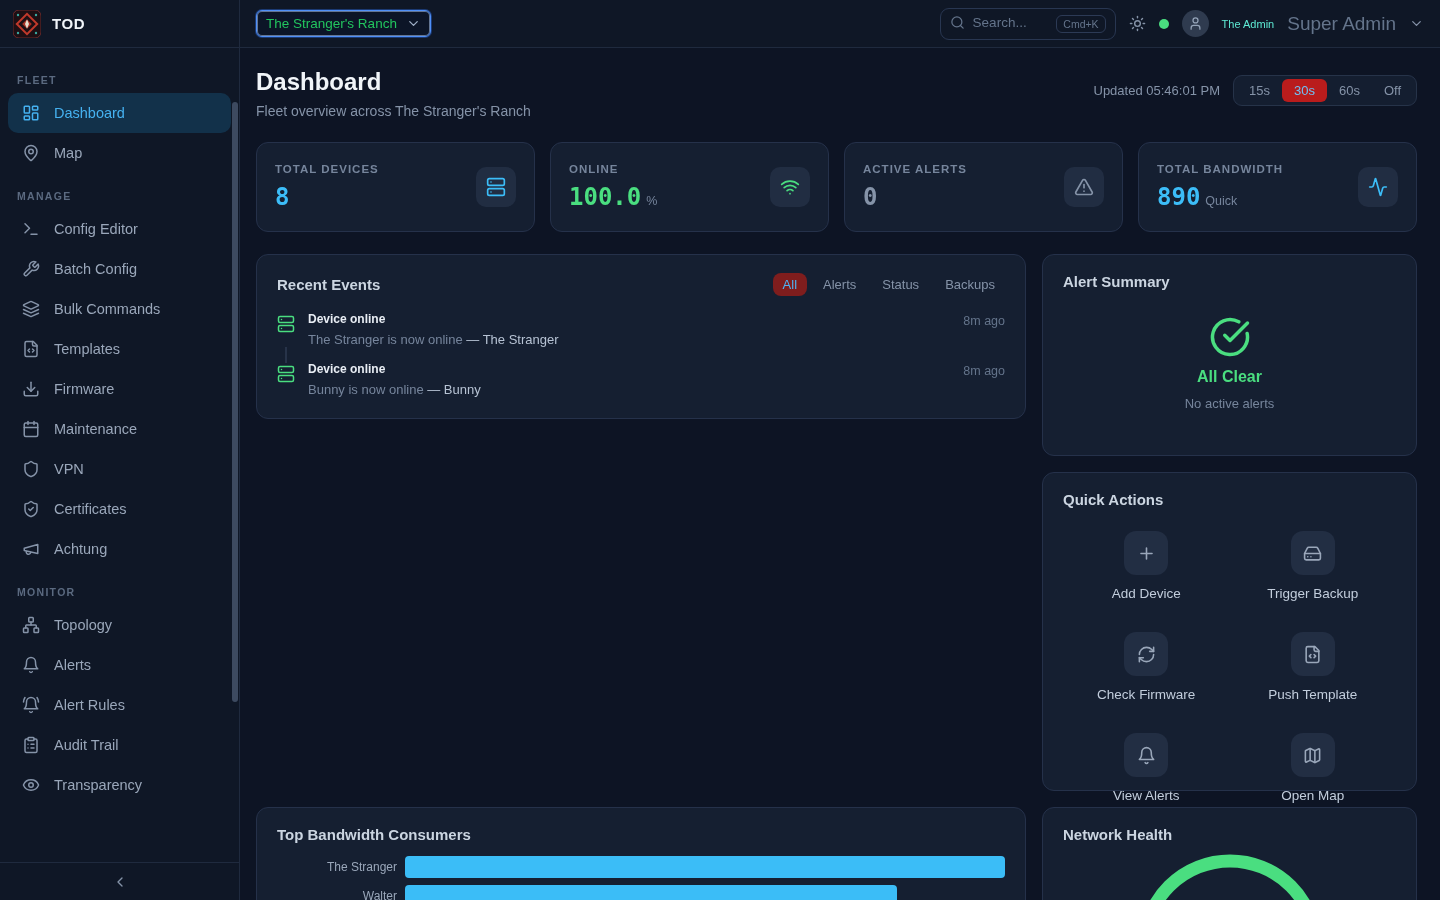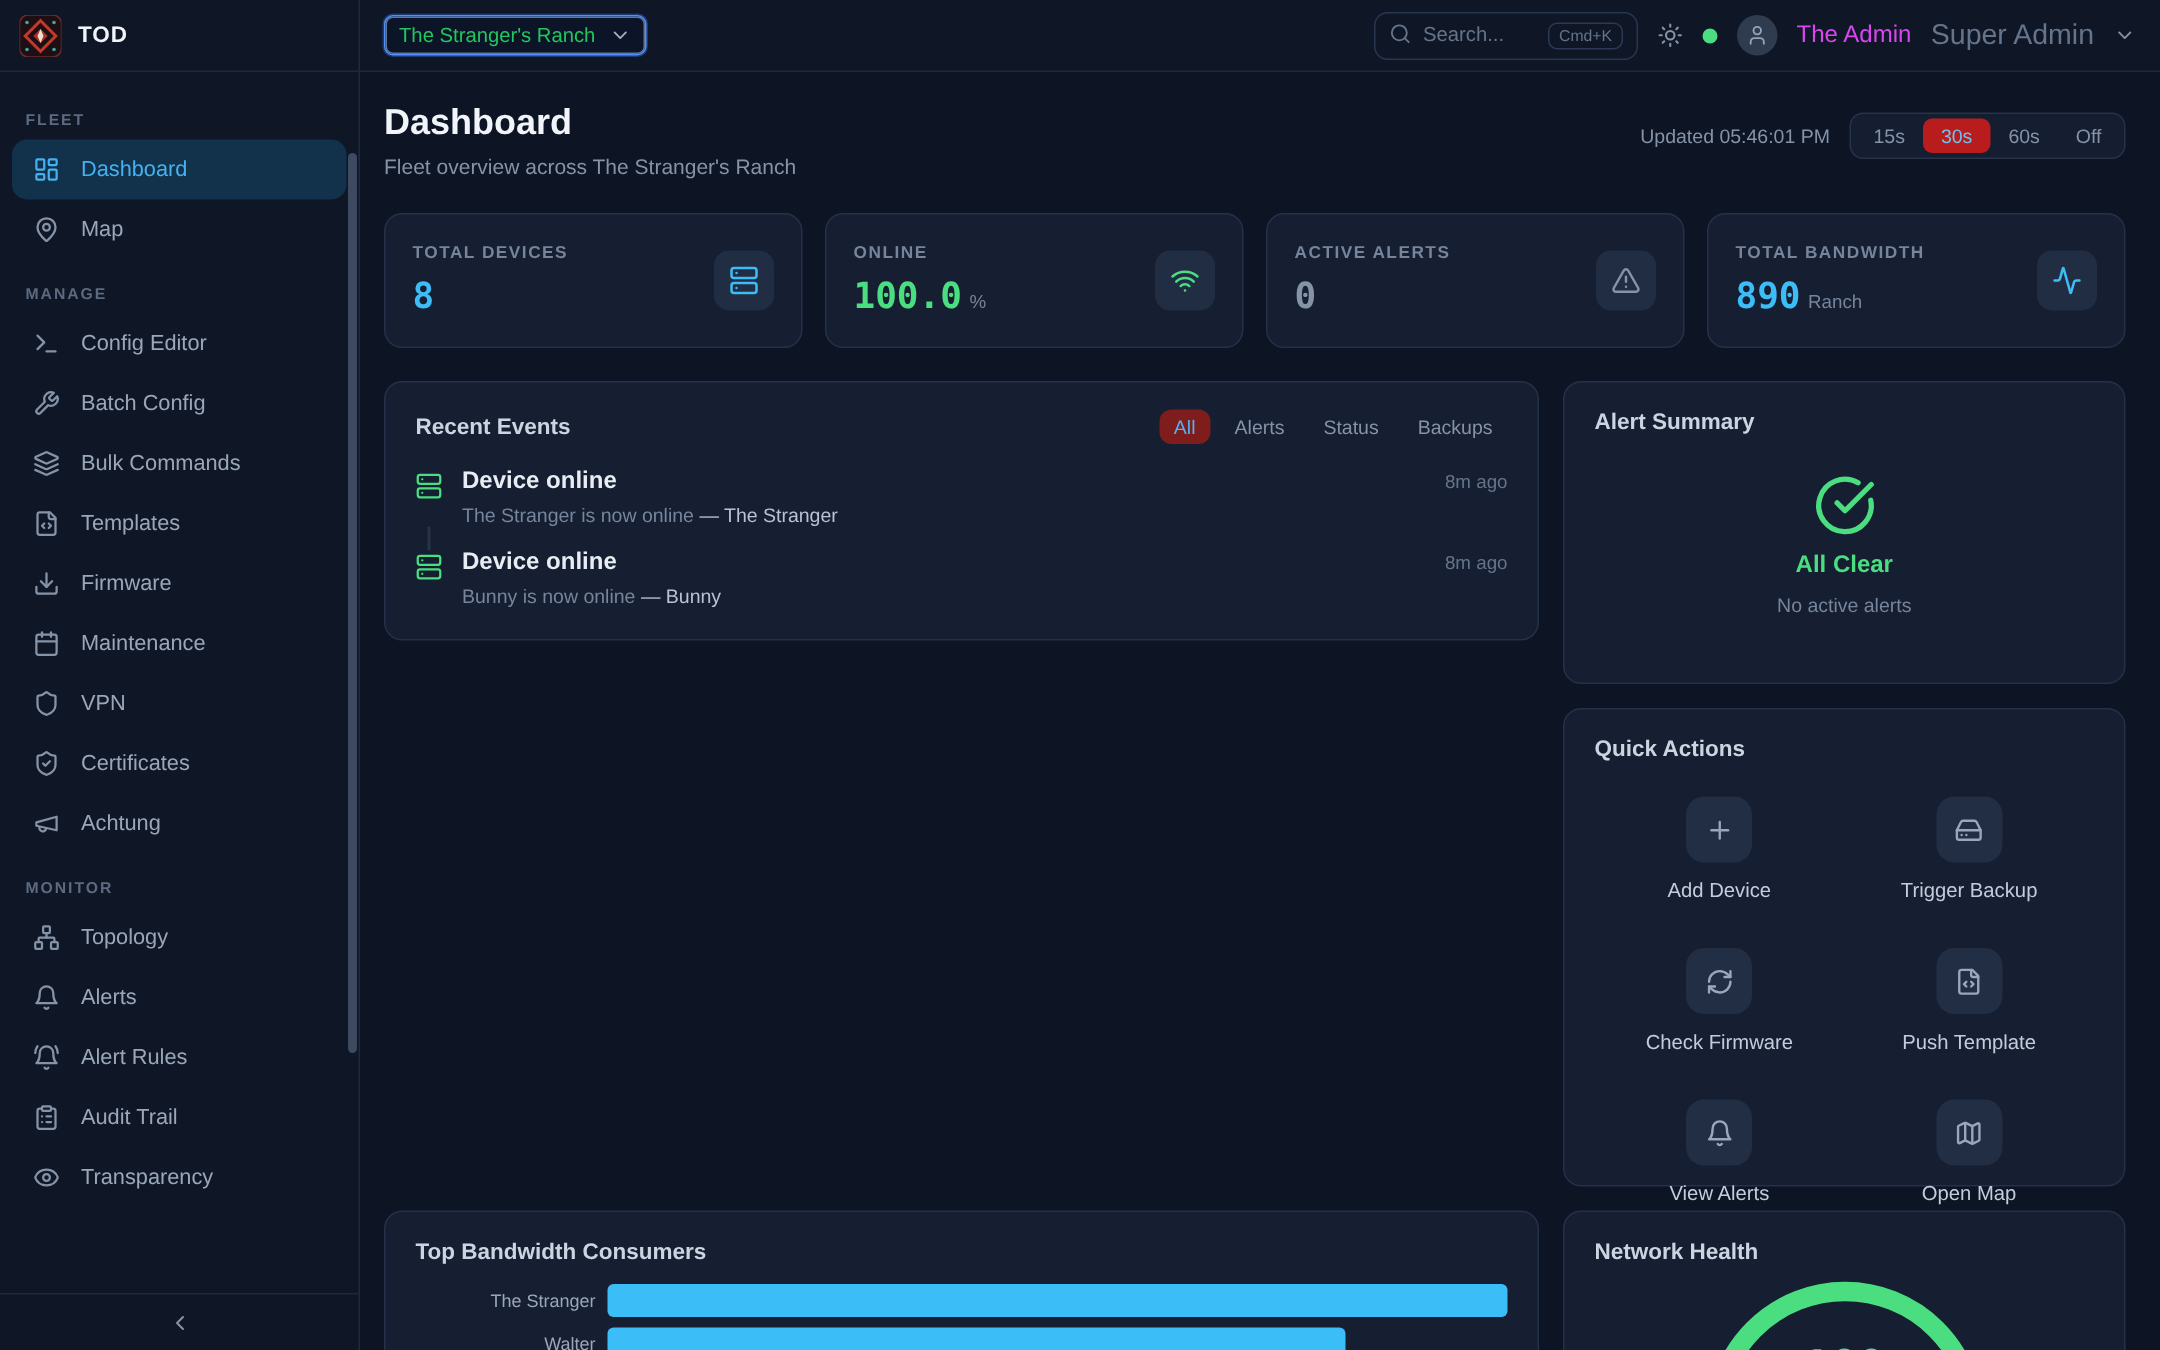--- a/index.html
+++ b/index.html
@@ -18,21 +18,21 @@
   .brand-name { font-weight:700; font-size:15px; letter-spacing:.6px; color:#f1f5f9; }
   .topbar-main { flex:1; display:flex; align-items:center; justify-content:space-between; padding:0 16px; }
   .org-select { display:flex; align-items:center; gap:9px; background:#0c1527; border:1px solid #4f8ff7; box-shadow:0 0 0 1px #1b3a74, inset 0 0 0 1px rgba(186,214,255,.5); border-radius:6px; padding:5px 9px; font-size:13.5px; color:#22c55e; cursor:pointer; }
   .org-select .icon { color:#9fb0c6; }
   .topbar-right { display:flex; align-items:center; gap:13px; }
   .searchbox { display:flex; align-items:flex-start; gap:8px; border:1px solid #283651; border-radius:9px; padding:6px 9px; color:#64748b; font-size:13.5px; width:176px; cursor:text; }
   .kbd { border:1px solid #2c3a55; border-radius:6px; padding:2px 6px; font-size:10.5px; color:#64748b; margin-left:auto; white-space:nowrap; }
   .theme-toggle { color:#8593a8; cursor:pointer; }
   .status-dot { width:10px; height:10px; border-radius:50%; }
   .avatar { width:27px; height:27px; border-radius:50%; background:#2f3b4f; display:flex; align-items:center; justify-content:center; color:#94a3b8; }
-  .user-name { font-size:16px; color:#d946ef; }
+  .user-name { font-size:11px; color:#5eead4; }
   .user-role { font-size:19px; color:#64748b; }
   .user-chevron { color:#8593a8; }
 
   
   .body-row { display:flex; height:852px; }
   .sidebar { width:240px; flex:none; background:#0f1726; border-right:1px solid #1f2a3e; position:relative; display:flex; flex-direction:column; }
   .sidebar nav { flex:1; overflow:hidden; padding:12px 8px 0; }
   .nav-section-label { font-size:10.5px; letter-spacing:1.3px; color:#5b6a80; font-weight:700; margin:17px 9px 7px; }
   .sidebar nav .nav-section-label:first-child { margin-top:14px; }
   .nav-item { display:flex; align-items:center; gap:14px; padding:11px 14px; border-radius:10px; color:#9aa7ba; font-size:14.5px; cursor:pointer; }
@@ -70,21 +70,21 @@
 
   .events-card { align-self:start; }
   .events-header { display:flex; justify-content:space-between; align-items:center; }
   .tabs { display:flex; gap:6px; }
   .tab { padding:4px 10px; font-size:13px; color:#8593a8; border-radius:8px; cursor:pointer; }
   .tab.active { background:#7f1d1d; color:#4fb3f2; }
   .event-list { position:relative; margin-top:4px; }
   .event-list::before { content:''; position:absolute; left:8px; top:18px; bottom:10px; width:2px; background:#273349; }
   .event-row { display:flex; gap:13px; padding:12px 0 3px; position:relative; }
   .event-icon { color:#4ade80; background:#151f31; z-index:1; padding:2px 0; margin-top:1px; }
-  .event-title { font-size:16px; color:#e8edf4; font-weight:600; }
+  .event-title { font-size:12px; color:#e8edf4; font-weight:600; }
   .event-desc { font-size:13px; color:#76859c; margin-top:6px; }
   .event-device { color:#b7c3d4; }
   .event-time { margin-left:auto; font-size:12.5px; color:#64748b; padding-top:2px; }
 
   .right-col { display:flex; flex-direction:column; gap:16px; }
   .alert-summary { height:202px; display:flex; flex-direction:column; }
   .as-body { flex:1; display:flex; flex-direction:column; align-items:center; justify-content:center; gap:10px; }
   .as-check { color:#4ade80; }
   .as-status { color:#4ade80; font-size:16px; font-weight:600; }
   .as-sub { color:#76859c; font-size:13px; }
@@ -427,21 +427,21 @@
                 <path d="M12 17h.01"></path>
               </svg>
             </span>
           </div>
         </div>
         <div class="stat-card">
           <div>
             <div class="stat-label">TOTAL BANDWIDTH</div>
             <div class="stat-value-row">
               <span class="stat-value" style="color: rgb(60, 189, 248);">890</span>
-              <span class="stat-suffix">Ranch</span>
+              <span class="stat-suffix">Quick</span>
             </div>
           </div>
           <div class="stat-icon">
             <span class="icon" style="color: rgb(60, 189, 248);">
               <svg width="20" height="20" viewBox="0 0 24 24" fill="none" stroke="currentColor" stroke-width="2" stroke-linecap="round" stroke-linejoin="round">
                 <path d="M22 12h-2.48a2 2 0 0 0-1.93 1.46l-2.35 8.36a.25.25 0 0 1-.48 0L9.24 2.18a.25.25 0 0 0-.48 0l-2.35 8.36A2 2 0 0 1 4.49 12H2"></path>
               </svg>
             </span>
           </div>
         </div>

